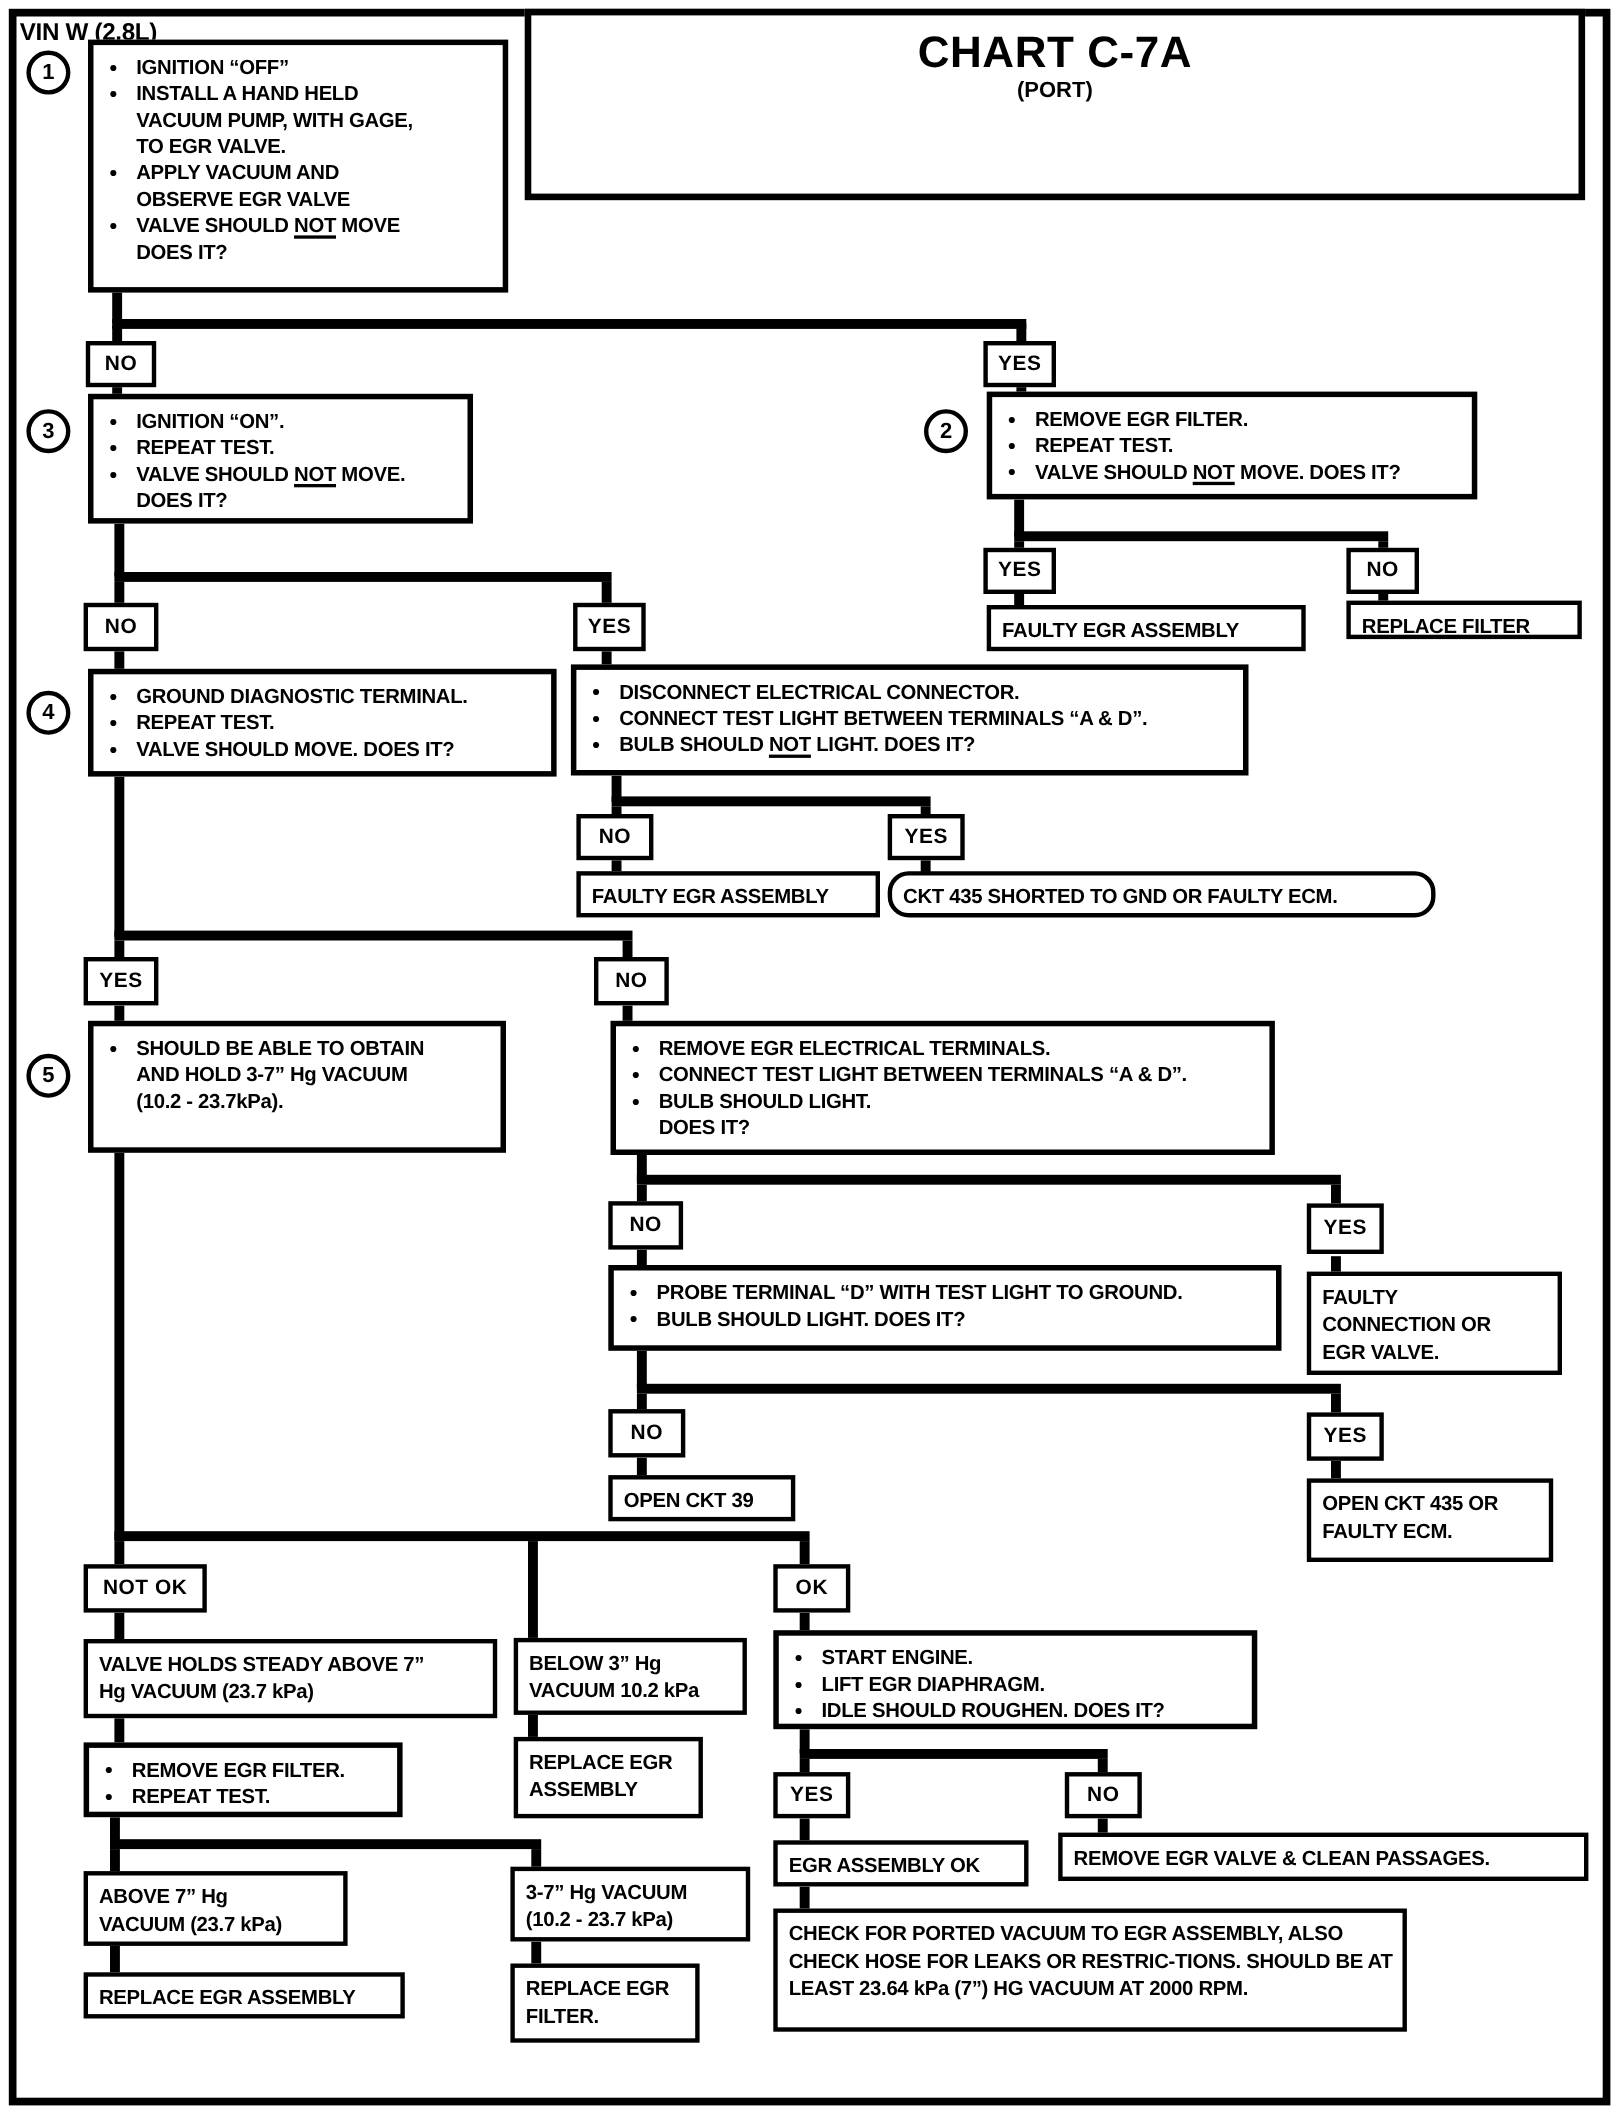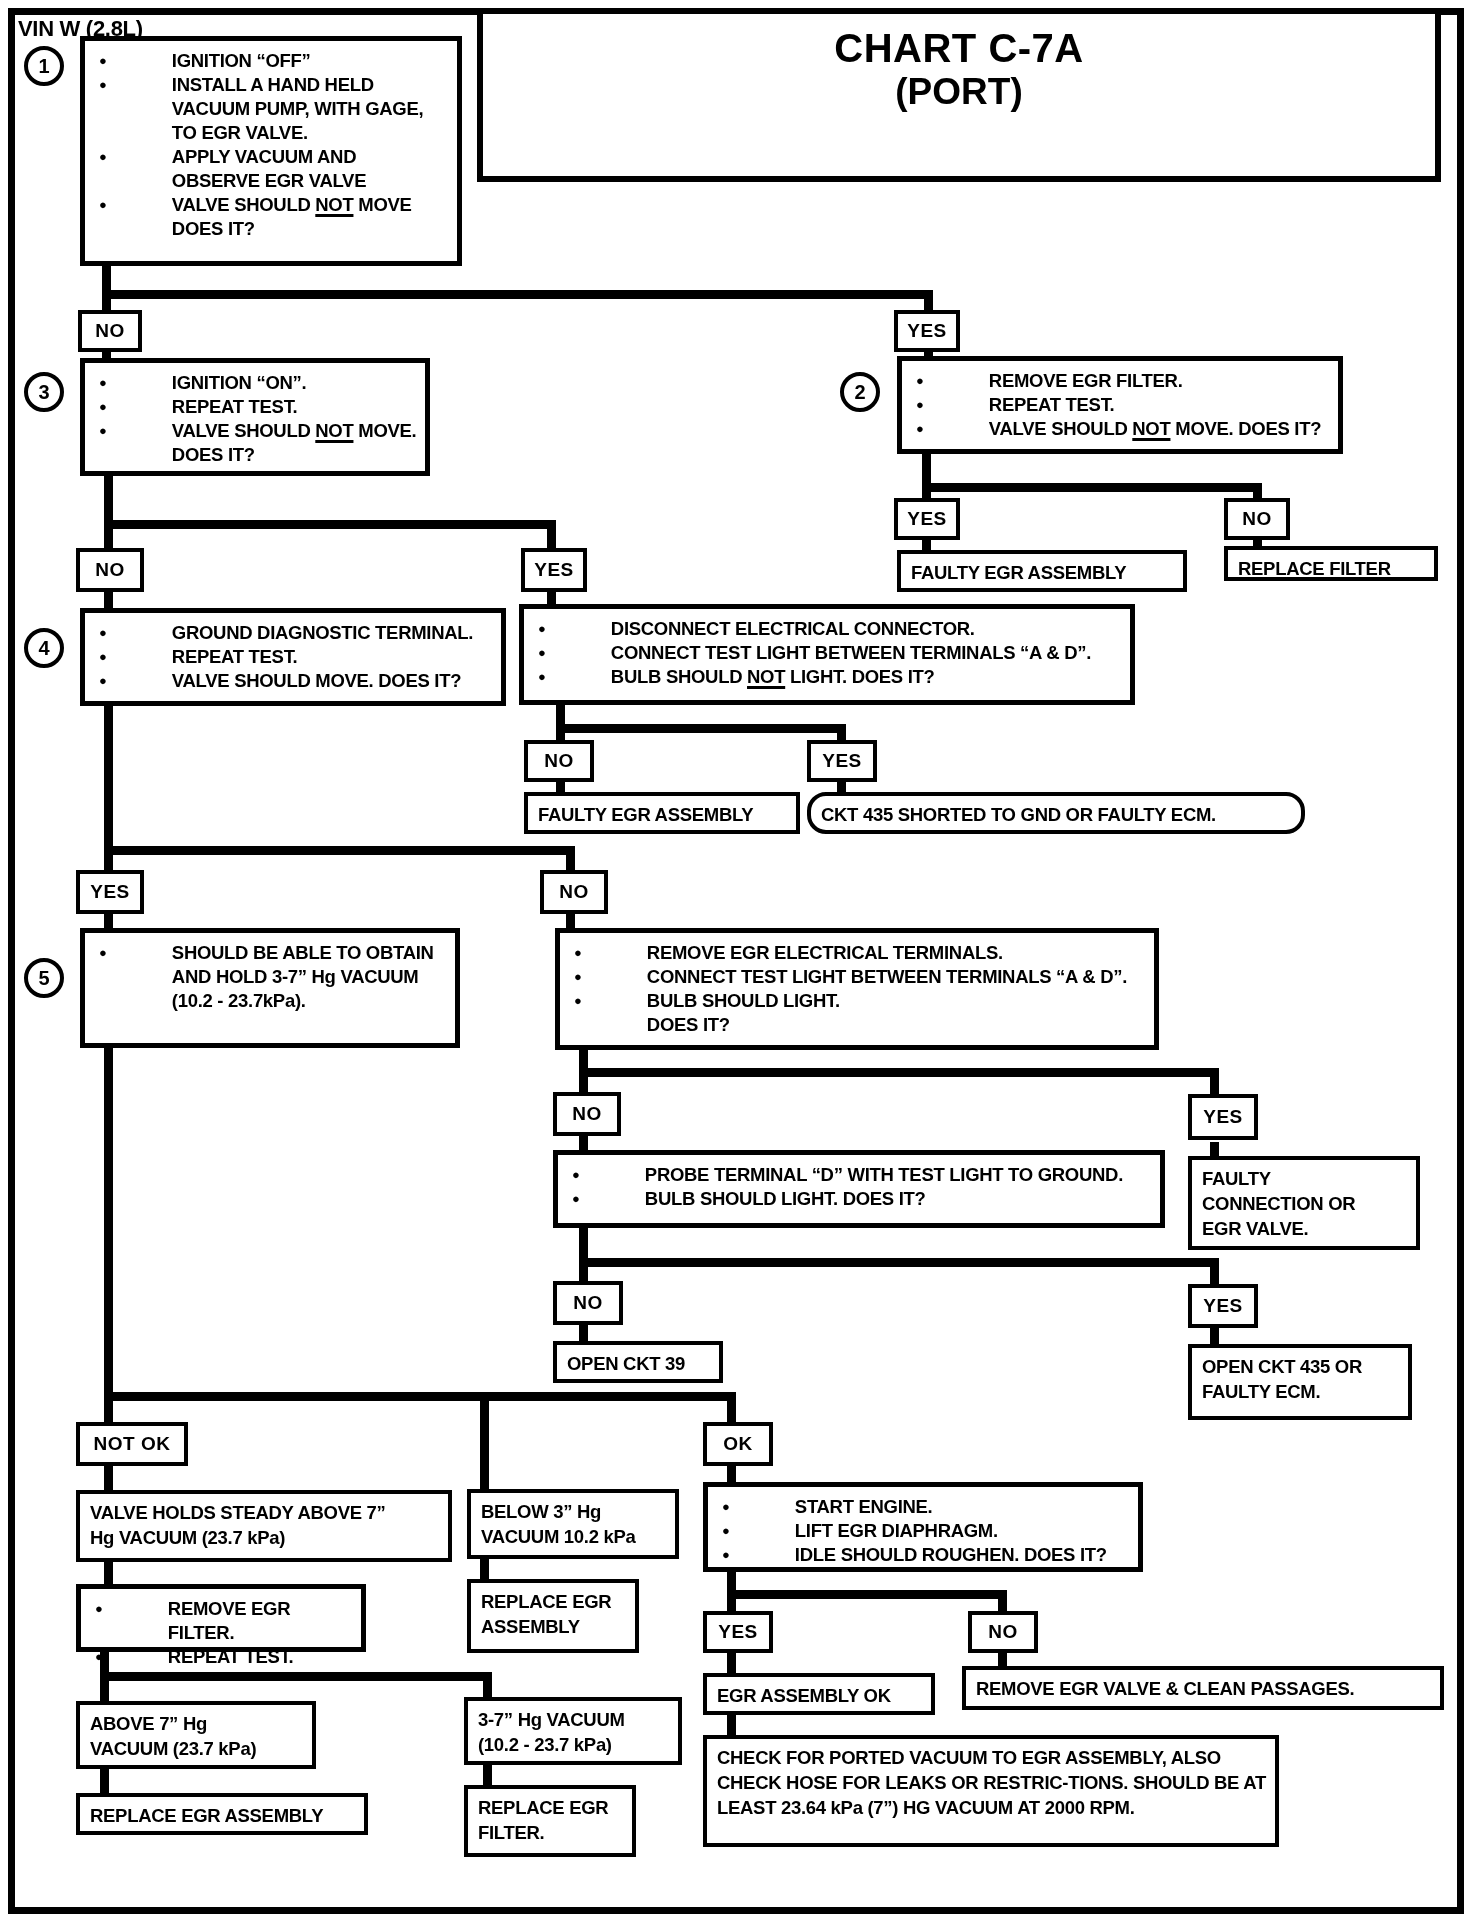--- a/index.html
+++ b/index.html
@@ -7,27 +7,27 @@
     width:1472px; height:1922px; background:#ffffff; color:#000;
     font-family:"Liberation Sans", sans-serif; position:relative; overflow:hidden;
   }
   .frame { position:absolute; left:8px; top:8px; width:1456px; height:1906px;
     border:7px solid #000; box-sizing:border-box; }
   .vin { position:absolute; left:18px; top:16px; font-weight:bold; font-size:22px; letter-spacing:-0.3px; }
   .titlebox { position:absolute; left:477px; top:8px; width:964px; height:174px;
     border:6px solid #000; box-sizing:border-box; text-align:center; background:#fff; }
   .t1 { font-size:40px; font-weight:bold; margin-top:12px; letter-spacing:0.5px; }
   .t2 { font-size:29px; font-weight:bold; margin-top:8px; letter-spacing:-0.5px; }
-  .t3 { font-size:37px; font-weight:bold; }
+  .t3 { font-size:20px; font-weight:bold; }
   .ln { position:absolute; background:#000; }
   .node { position:absolute; border:5px solid #000; box-sizing:border-box; background:#fff;
     padding:8px 8px 4px 14px; }
   .brow { display:flex; gap:17px; }
   .bdot { font-size:13px; line-height:24px; flex:0 0 auto; }
-  .btxt { font-size:18.5px; font-weight:bold; line-height:24px; letter-spacing:-0.3px;margin-left:48px; }
+  .btxt { font-size:18.5px; font-weight:bold; line-height:24px; letter-spacing:-0.3px; }
   .tag { position:absolute; border:4px solid #000; box-sizing:border-box; background:#fff;
     display:flex; align-items:center; justify-content:center; font-weight:bold; font-size:19px;
     letter-spacing:0.5px; }
   .out { position:absolute; border:4px solid #000; box-sizing:border-box; background:#fff;
     font-weight:bold; font-size:18.5px; line-height:25px; padding:6px 8px 4px 10px;
     letter-spacing:-0.3px; }
   .circle { position:absolute; width:40px; height:40px; border:4px solid #000; border-radius:50%;
     display:flex; align-items:center; justify-content:center; font-weight:bold; font-size:20px;
     box-sizing:border-box; background:#fff; }
   u { text-decoration:underline; text-decoration-thickness:2.5px; text-underline-offset:3px; }

